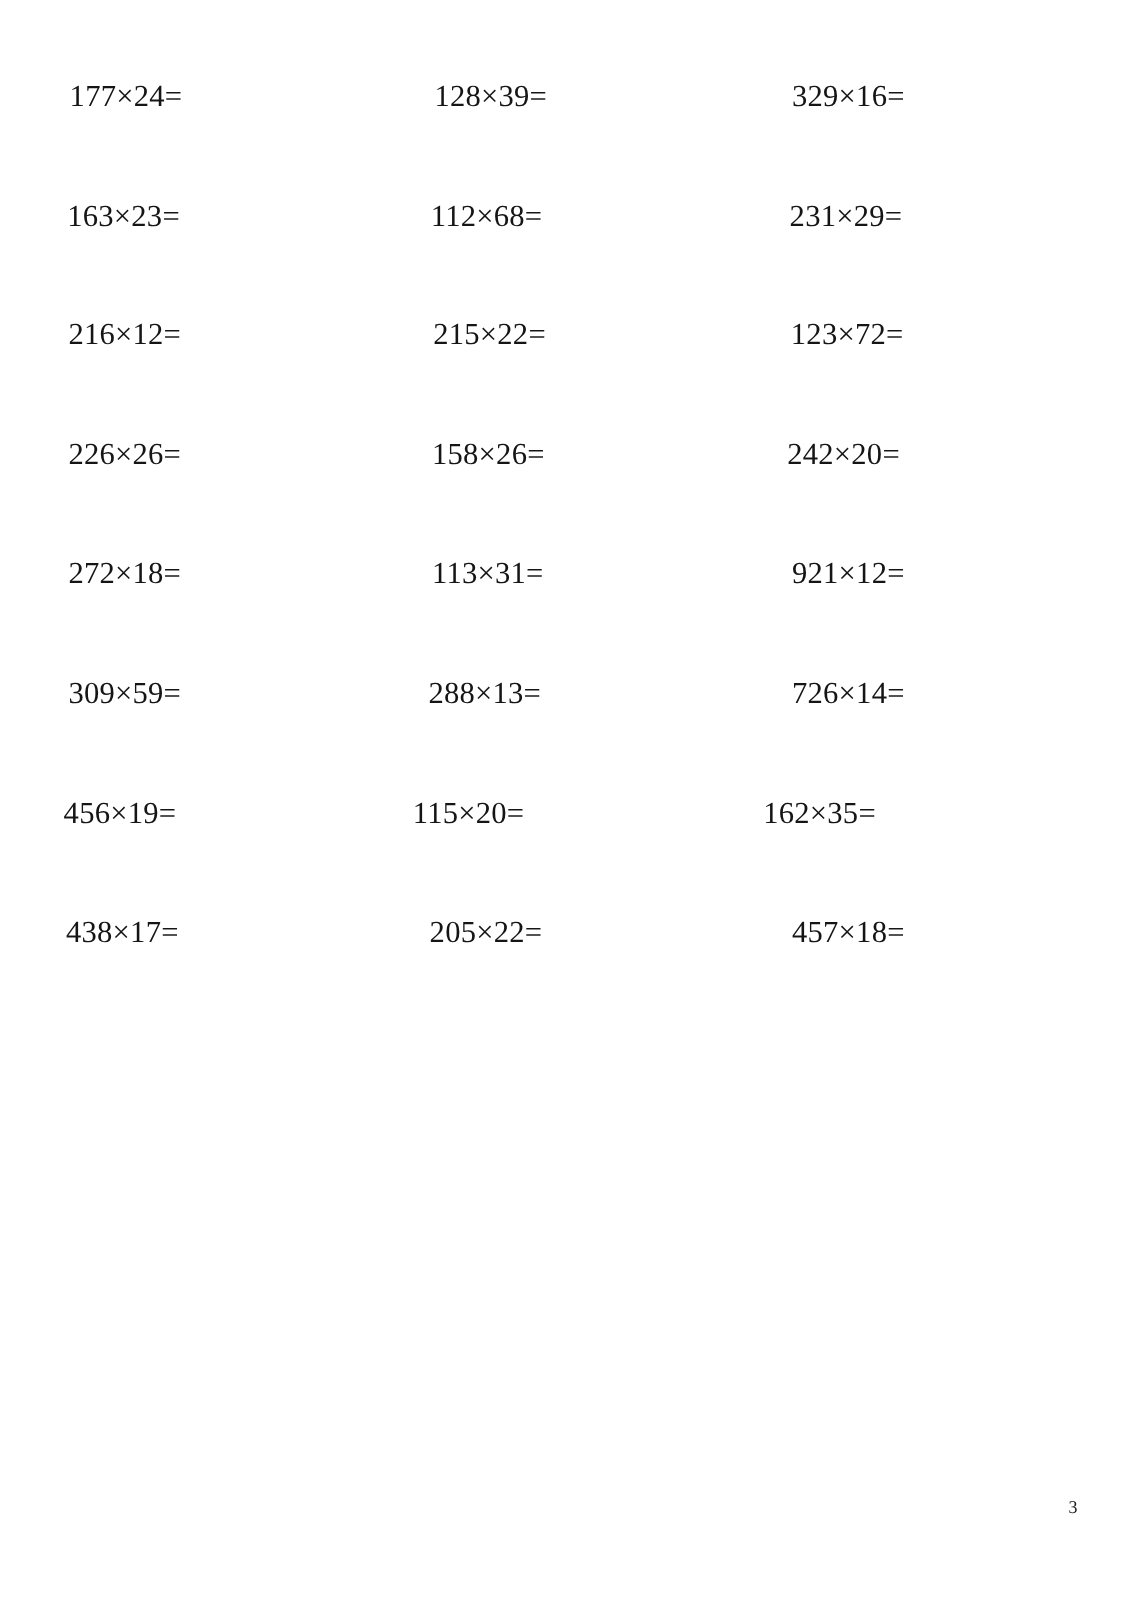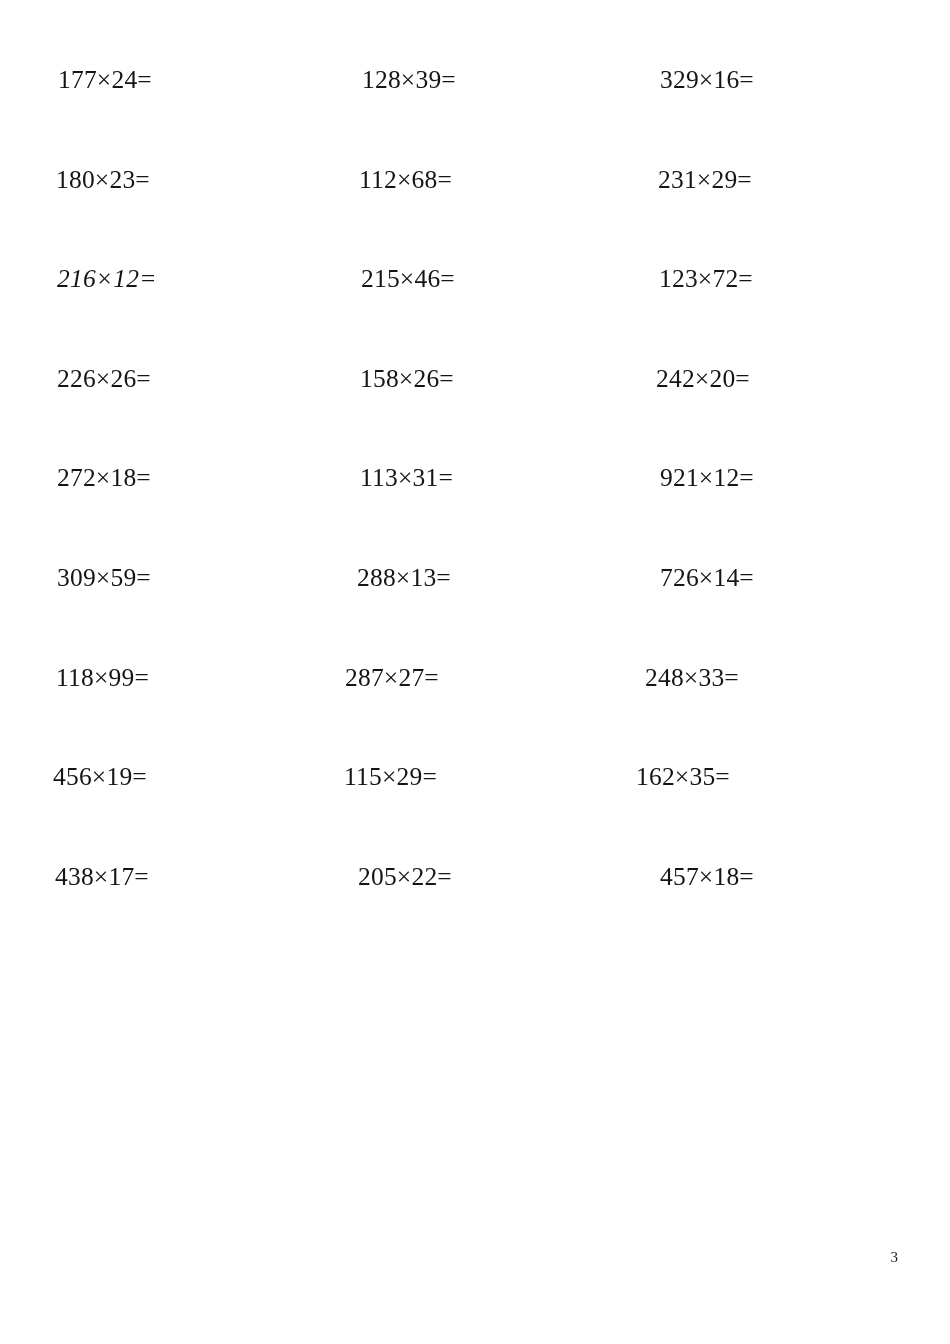--- a/index.html
+++ b/index.html
@@ -68,52 +68,47 @@
 
 <div id="worksheet">
 
   <div class="problem-grid" id="problem-grid">
       <div class="problem-row">
         <div class="problem-cell col-0">177×24=</div>
         <div class="problem-cell col-1">128×39=</div>
         <div class="problem-cell col-2">329×16=</div>
       </div>
       <div class="problem-row">
-        <div class="problem-cell col-0" style="margin-left: -2px;">180×23=</div>
+        <div class="problem-cell col-0" style="margin-left: -2px;">163×23=</div>
         <div class="problem-cell col-1" style="margin-left: -3px;">112×68=</div>
         <div class="problem-cell col-2" style="margin-left: -2px;">231×29=</div>
       </div>
       <div class="problem-row">
-        <div class="problem-cell col-0" style="margin-left: -1px; font-style: italic;">216×12=</div>
-        <div class="problem-cell col-1" style="margin-left: -1px;">215×46=</div>
+        <div class="problem-cell col-0" style="margin-left: -1px;">216×12=</div>
+        <div class="problem-cell col-1" style="margin-left: -1px;">215×22=</div>
         <div class="problem-cell col-2" style="margin-left: -1px;">123×72=</div>
       </div>
       <div class="problem-row">
         <div class="problem-cell col-0" style="margin-left: -1px;">226×26=</div>
         <div class="problem-cell col-1" style="margin-left: -2px;">158×26=</div>
         <div class="problem-cell col-2" style="margin-left: -4px;">242×20=</div>
       </div>
       <div class="problem-row">
         <div class="problem-cell col-0" style="margin-left: -1px;">272×18=</div>
         <div class="problem-cell col-1" style="margin-left: -2px;">113×31=</div>
         <div class="problem-cell col-2">921×12=</div>
       </div>
       <div class="problem-row">
         <div class="problem-cell col-0" style="margin-left: -1px;">309×59=</div>
         <div class="problem-cell col-1" style="margin-left: -5px;">288×13=</div>
         <div class="problem-cell col-2">726×14=</div>
       </div>
       <div class="problem-row">
-        <div class="problem-cell col-0" style="margin-left: -2px;">118×99=</div>
-        <div class="problem-cell col-1" style="margin-left: -17px;">287×27=</div>
-        <div class="problem-cell col-2" style="margin-left: -15px;">248×33=</div>
-      </div>
-      <div class="problem-row">
         <div class="problem-cell col-0" style="margin-left: -5px;">456×19=</div>
-        <div class="problem-cell col-1" style="margin-left: -18px;">115×29=</div>
+        <div class="problem-cell col-1" style="margin-left: -18px;">115×20=</div>
         <div class="problem-cell col-2" style="margin-left: -24px;">162×35=</div>
       </div>
       <div class="problem-row">
         <div class="problem-cell col-0" style="margin-left: -3px;">438×17=</div>
         <div class="problem-cell col-1" style="margin-left: -4px;">205×22=</div>
         <div class="problem-cell col-2">457×18=</div>
       </div>
     </div>
 
   <div id="page-number">3</div>

